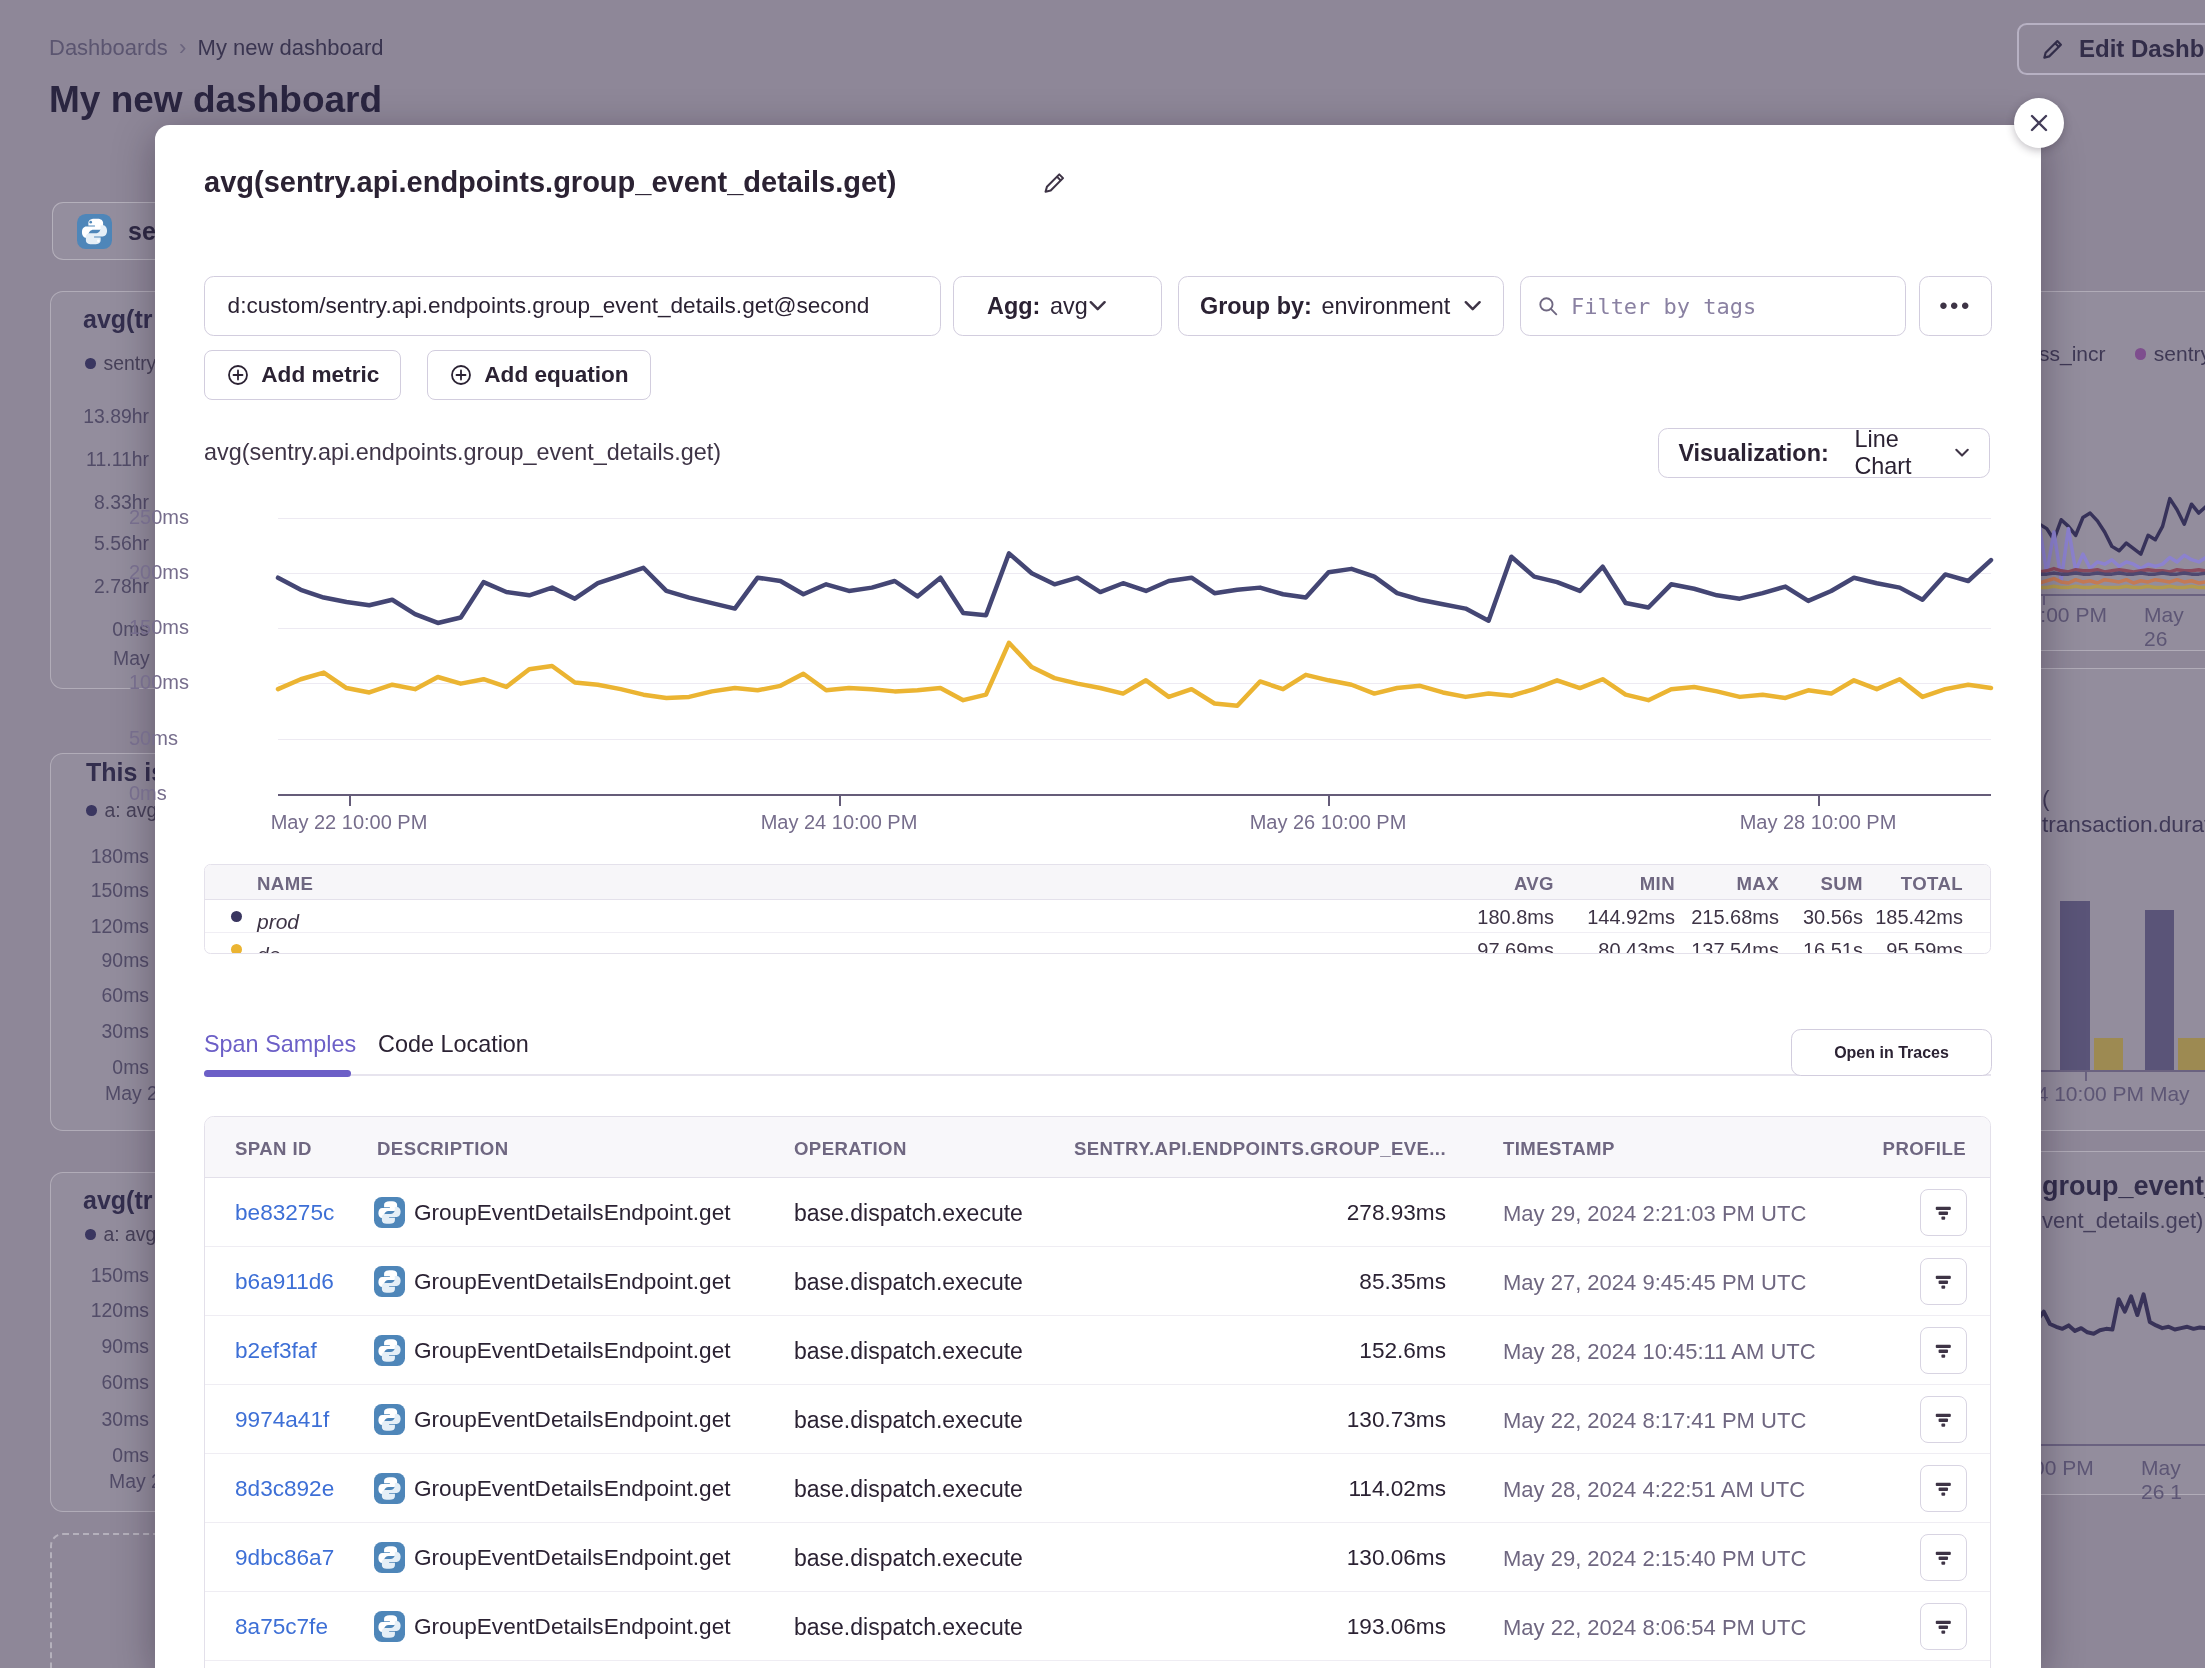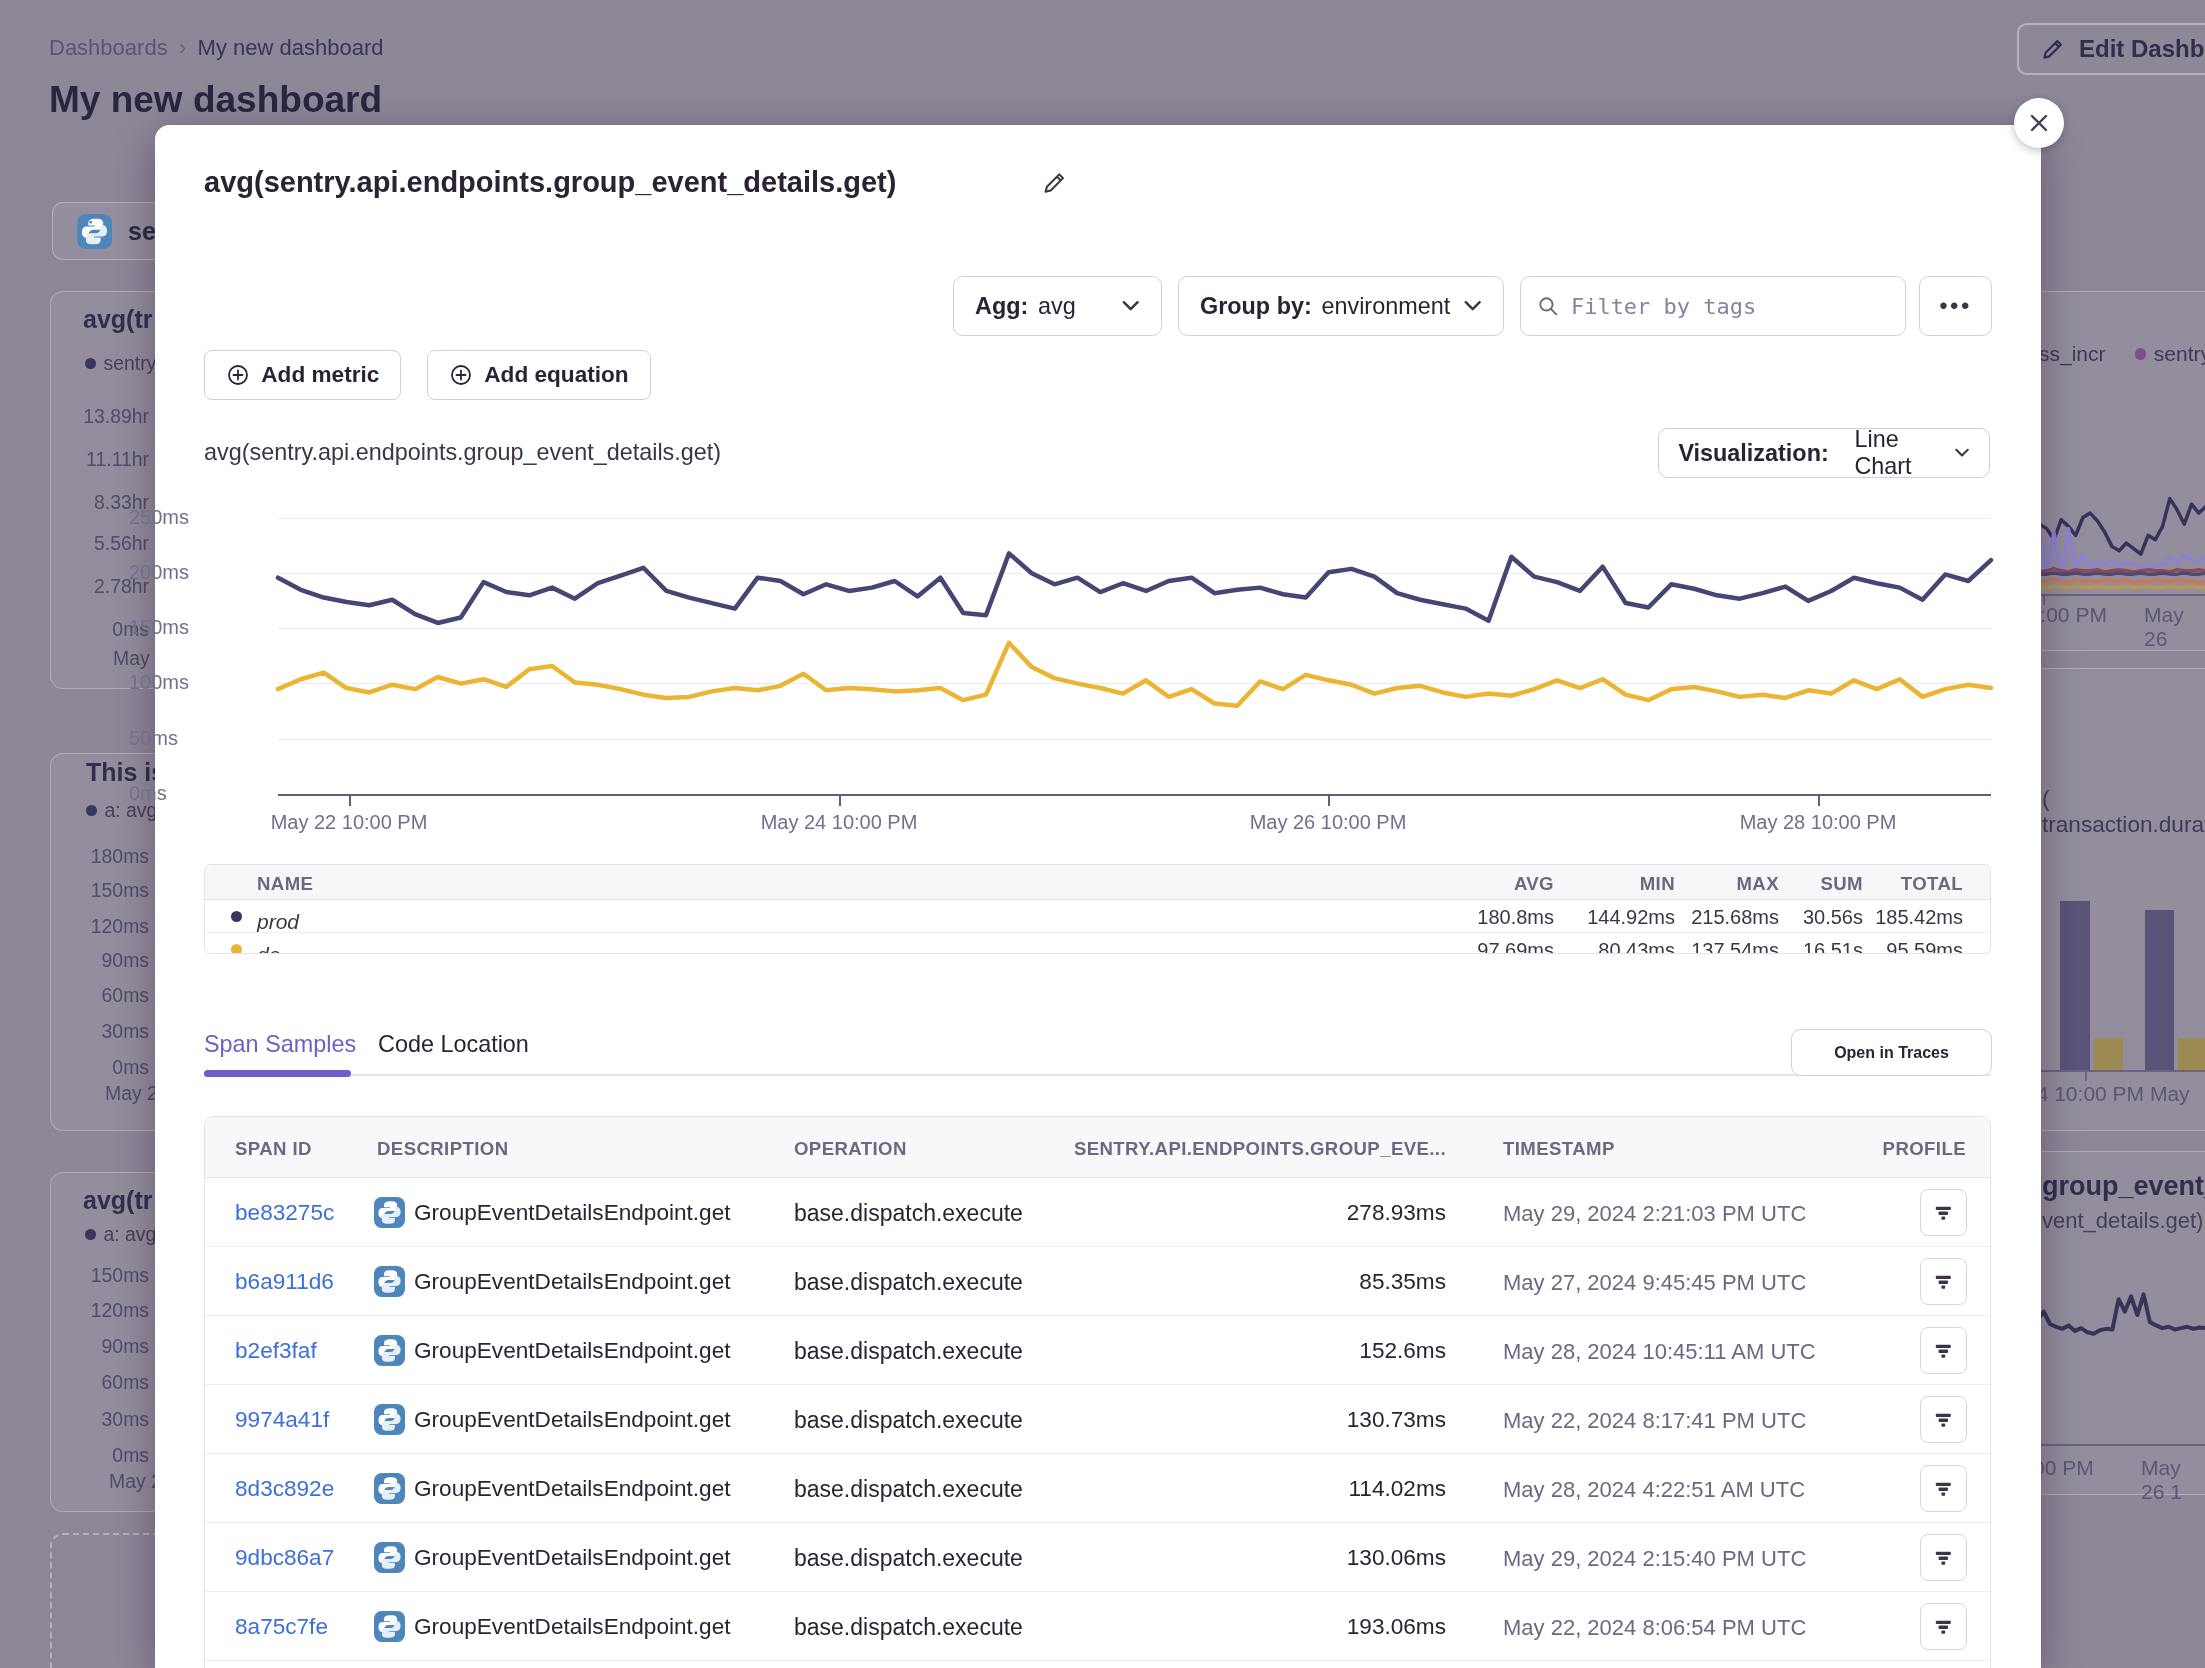--- a/index.html
+++ b/index.html
@@ -31,21 +31,21 @@
   .modal { left:155px; top:125px; width:1886px; height:1543px; background:#fff; border-radius:14.5px 14.5px 0 0;
            box-shadow:0 9.7px 40px rgba(20,10,30,0.35); z-index:10; }
   .close-btn { left:2014px; top:98px; width:50px; height:50px; border-radius:50%; background:#fff; z-index:12;
                box-shadow:0 2.4px 8px rgba(43,34,51,0.3); border:none; display:flex; align-items:center; justify-content:center; cursor:pointer; }
   .modal-title { left:204px; top:166px; font-size:29px; font-weight:bold; color:#2B2233; }
   .icon-btn { background:none; border:none; cursor:pointer; }
 
   .ctrl { border:1.6px solid #D2CDDE; border-radius:9.7px; background:#fff; display:flex; align-items:center; }
   .metric-input { left:204px; top:276px; width:737px; height:60px; font-size:22.6px; color:#2B2233;
                   padding:0 22.6px; border:1.6px solid #D2CDDE; border-radius:9.7px; font-family:"Liberation Sans","DejaVu Sans",sans-serif; }
-  .agg-select { left:953px; top:276px; width:209px; height:60px; padding:0 21px; justify-content:space-between; cursor:pointer; }
+  .agg-select { left:953px; top:276px; width:209px; height:60px; padding:0 33px; justify-content:flex-start; cursor:pointer; }
   .group-select { left:1178px; top:276px; width:326px; height:60px; padding:0 21px; justify-content:space-between; cursor:pointer; }
   .sel-label { font-weight:bold; font-size:23.4px; color:#2B2233; }
   .sel-value { font-size:23.4px; color:#2B2233; margin-left:9.7px; }
   .filter-box { left:1520px; top:276px; width:386px; height:60px; padding:0 16px; gap:11.3px; }
   .filter-input { border:none; outline:none; flex:1; font-family:"DejaVu Sans Mono","Liberation Mono",monospace;
                   font-size:22px; color:#2B2233; }
   .filter-input::placeholder { color:#8A81A2; }
   .more-btn { left:1919px; top:276px; width:73px; height:60px; justify-content:center; font-size:24px; color:#3E3446;
               letter-spacing:2.4px; cursor:pointer; }
   .add-btn { top:350px; height:50px; border:1.6px solid #D2CDDE; border-radius:8px; background:#fff; display:flex;
@@ -219,20 +219,21 @@
 <div class="abs" style="z-index:11; left:0; top:0; width:2205px; height:1668px; pointer-events:none;">
   <div style="position:relative; width:100%; height:100%; pointer-events:none;">
     <div class="abs modal-title" style="pointer-events:auto;">avg(sentry.api.endpoints.group_event_details.get)</div>
     <button class="abs icon-btn" style="left:1041px; top:169px; pointer-events:auto;">
       <svg width="27.4" height="27.4" viewBox="0 0 24 24" fill="none" stroke="#3E3446" stroke-width="1.8" stroke-linejoin="round">
           <path d="M4 20l1.2-4.5L16 4.7l3.3 3.3L8.5 18.8 4 20z"></path>
           <path d="M14 6.7l3.3 3.3"></path>
         </svg>
     </button>
 
+    <input class="abs metric-input" style="pointer-events: auto;" value="d:custom/sentry.api.endpoints.group_event_details.get@second">
     <div class="abs ctrl agg-select" style="pointer-events:auto;">
       <span><span class="sel-label">Agg:</span><span class="sel-value">avg</span></span>
       <svg width="19.4" height="19.4" viewBox="0 0 14 14" fill="none" stroke="#3E3446" stroke-width="1.8" stroke-linecap="round" stroke-linejoin="round">
           <path d="M2 4.5l5 5 5-5"></path>
         </svg>
     </div>
     <div class="abs ctrl group-select" style="pointer-events:auto;">
       <span><span class="sel-label">Group by:</span><span class="sel-value">environment</span></span>
       <svg width="19.4" height="19.4" viewBox="0 0 14 14" fill="none" stroke="#3E3446" stroke-width="1.8" stroke-linecap="round" stroke-linejoin="round">
           <path d="M2 4.5l5 5 5-5"></path>

